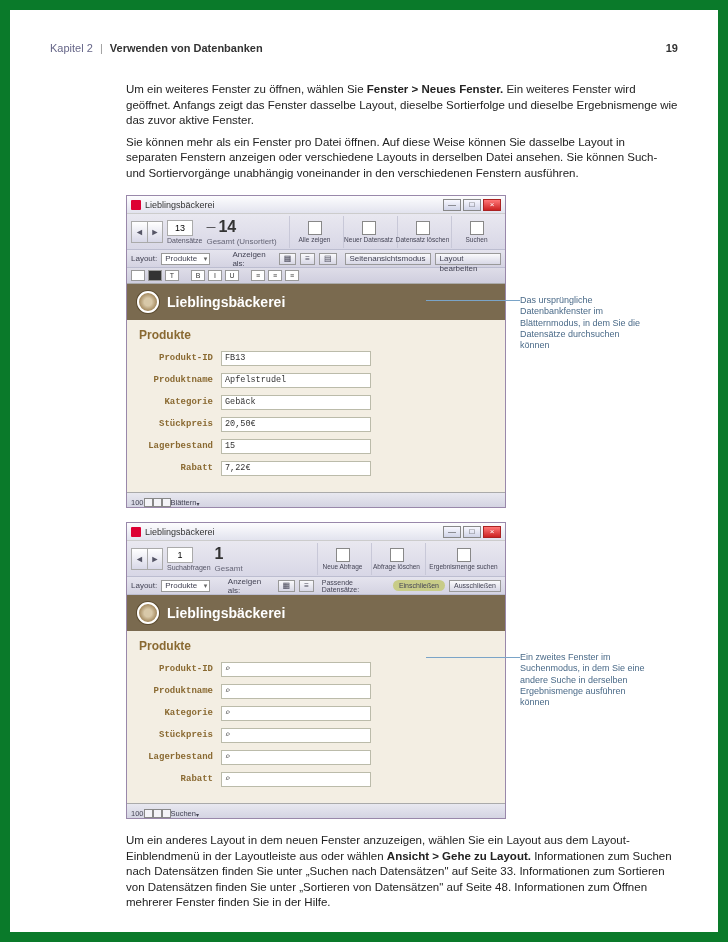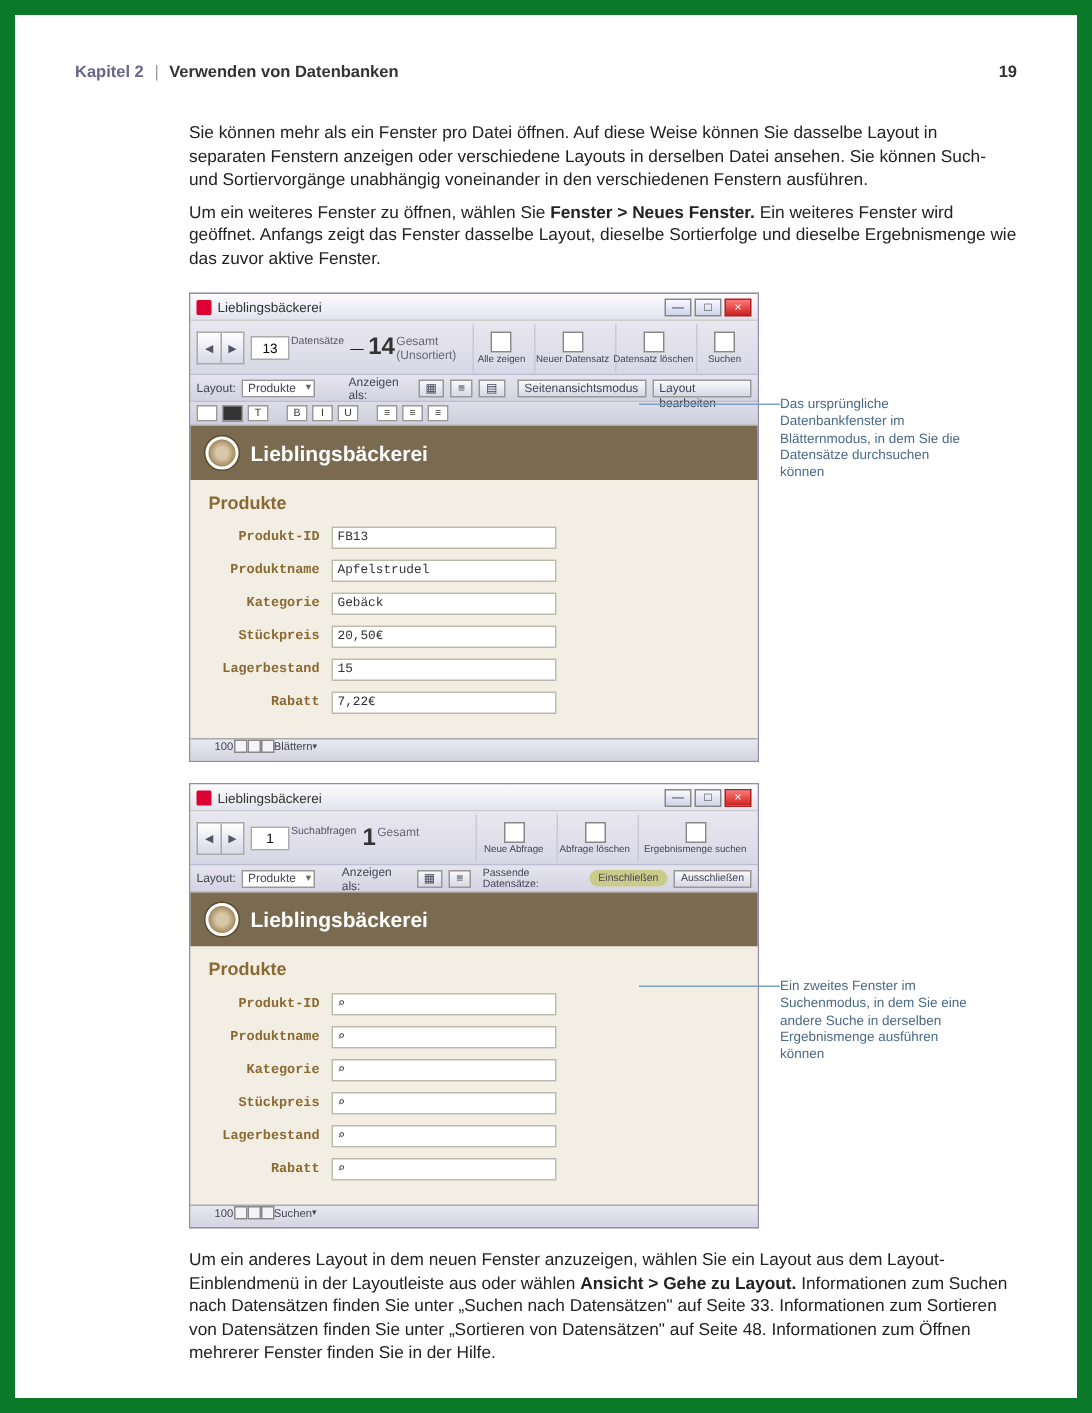--- a/index.html
+++ b/index.html
@@ -1,19 +1,19 @@
 <!DOCTYPE html>
 <html><head>
 <meta charset="utf-8">
 <style>
   * { box-sizing: border-box; margin: 0; padding: 0; }
   body { width: 728px; height: 942px; background: #0a7a2a; font-family: Arial, Helvetica, sans-serif; }
   .page { background: #fff; width: 708px; height: 922px; margin: 10px; padding: 32px 40px; position: relative; overflow: hidden; }
   .header-line { display: flex; justify-content: space-between; font-size: 11px; color: #333; margin-bottom: 28px; }
-  .header-left .chap { color: #668; font-weight: bold; }
+  .header-left .chap { color: #668; font-weight: normal; }
   .header-left .sep { color: #999; margin: 0 4px; }
   .header-left .title { font-weight: bold; }
   .page-num { color: #333; font-weight: bold; }
   h2.section { color: #5aa4d4; font-weight: normal; font-size: 22px; margin-bottom: 8px; }
   .body-text { font-size: 11.5px; color: #222; line-height: 1.35; margin-left: 76px; margin-bottom: 6px; }
   .body-text b { font-weight: bold; }
 
   .shot-wrap { display: flex; align-items: flex-start; margin: 14px 0 14px 76px; }
   .app-window { width: 380px; border: 1px solid #98a; background: #e8e6f0; font-size: 9px; box-shadow: 0 0 0 1px #fff inset; }
   .titlebar { display: flex; align-items: center; height: 18px; background: linear-gradient(#fdfdfe,#e2e3ee); border-bottom: 1px solid #ccc; padding: 0 4px; }
@@ -22,21 +22,21 @@
   .win-btns { display: flex; gap: 2px; }
   .win-btn { width: 18px; height: 12px; border: 1px solid #888; background: linear-gradient(#f8f8ff,#d0d4e8); font-size: 8px; text-align: center; line-height: 10px; color: #333; }
   .win-btn.close { background: linear-gradient(#f77,#c22); color: #fff; border-color: #a22; }
 
   .toolbar1 { display: flex; align-items: center; padding: 3px 4px; gap: 4px; background: linear-gradient(#e9e8f0,#d8d7e6); border-bottom: 1px solid #bcbdd0; height: 36px; }
   .nav-arrows { display: flex; }
   .nav-arrow { width: 16px; height: 22px; background: linear-gradient(#fff,#d8d8e8); border: 1px solid #aaa; text-align: center; line-height: 20px; color: #556; }
   .nav-arrow:first-child { border-right: none; }
   .rec-field { width: 26px; height: 16px; border: 1px solid #aaa; background: #fff; text-align: center; line-height: 14px; }
   .sub-label { font-size: 7px; color: #556; }
-  .col { display: flex; flex-direction: row; align-items: flex-start; gap: 1px; }
+  .col { display: flex; flex-direction: column; align-items: flex-start; gap: 1px; }
   .gesamt-box { display: flex; align-items: center; gap: 3px; }
   .count-num { font-size: 16px; color: #333; font-weight: bold; }
   .count-text { font-size: 8px; color: #667; }
   .tb-btn { display: flex; flex-direction: column; align-items: center; justify-content: center; width: 50px; height: 32px; border-left: 1px solid #c8c8d8; }
   .tb-btn .ic { width: 14px; height: 14px; border: 1px solid #888; background: #fff; }
   .tb-btn .lbl { font-size: 6.5px; color: #445; margin-top: 1px; white-space: nowrap; }
 
   .toolbar2 { display: flex; align-items: center; padding: 2px 4px; gap: 4px; background: linear-gradient(#e5e4ee,#d4d3e2); border-bottom: 1px solid #bcbdd0; height: 18px; font-size: 8px; color: #445; }
   .dd { background: #fff; border: 1px solid #999; height: 12px; padding: 0 12px 0 3px; line-height: 10px; position: relative; }
   .dd::after { content: '▾'; position: absolute; right: 2px; top: 0; font-size: 7px; color: #666; }
@@ -50,44 +50,44 @@
   .content-hdr { background: #7a6a4f; height: 36px; display: flex; align-items: center; padding: 0 10px; gap: 8px; }
   .cookie-icon { width: 22px; height: 22px; border-radius: 50%; background: radial-gradient(circle,#d8c8a8 30%,#8a6a3a 90%); border: 2px solid #fff; box-shadow: 0 0 0 1px #5a4a2f; }
   .brand { color: #fff; font-size: 14px; font-weight: bold; }
 
   .form-area { background: #f3eee3; padding: 8px 12px 12px; }
   .form-title { color: #8a6a32; font-weight: bold; font-size: 12px; margin-bottom: 6px; }
   .form-row { display: flex; align-items: center; height: 20px; margin-bottom: 2px; font-family: Liberation Mono, monospace; }
   .form-row .flabel { width: 82px; text-align: right; color: #8a6a32; font-size: 9px; font-weight: bold; padding-right: 8px; }
   .form-row .finput { width: 150px; height: 15px; border: 1px solid #bba; background: #fff; font-size: 8.5px; padding: 0 3px; line-height: 13px; color: #333; }
 
-  .statusbar { display: flex; align-items: flex-start; height: 15px; background: linear-gradient(#e8e8f0,#d4d4e2); border-top: 1px solid #aaa; padding: 0 16px; gap: 0; font-size: 7.5px; color: #445; }
+  .statusbar { display: flex; align-items: flex-end; height: 15px; background: linear-gradient(#e8e8f0,#d4d4e2); border-top: 1px solid #aaa; padding: 0 4px; gap: 0; font-size: 7.5px; color: #445; }
   .sb-ic { width: 9px; height: 9px; border: 1px solid #888; background: #f4f4f8; }
 
-  .callout { width: 130px; font-size: 9px; color: #4a6a88; line-height: 1.25; margin-left: 14px; margin-top: 69px; position: relative; }
+  .callout { width: 130px; font-size: 9px; color: #4a6a88; line-height: 1.25; margin-left: 14px; margin-top: 100px; position: relative; }
   .callout-line { position: absolute; height: 1px; background: #7aa4c8; left: -94px; width: 94px; top: 5px; }
   .callout2 { margin-top: 130px; }
 </style>
 </head>
 <body>
 
 <div class="page">
   <div class="header-line">
     <div class="header-left">
       <span class="chap">Kapitel 2</span>
       <span class="sep">|</span>
       <span class="title">Verwenden von Datenbanken</span>
     </div>
     <div class="page-num">19</div>
   </div>
 
-  <p class="body-text">Sie können mehr als ein Fenster pro Datei öffnen. Auf diese Weise können Sie dasselbe Layout in separaten Fenstern anzeigen oder verschiedene Layouts in derselben Datei ansehen. Sie können Such- und Sortiervorgänge unabhängig voneinander in den verschiedenen Fenstern ausführen.</p>
   <p class="body-text">
     <span>Um ein weiteres Fenster zu öffnen, wählen Sie </span><b>Fenster &gt; Neues Fenster.</b><span> Ein weiteres Fenster wird geöffnet. Anfangs zeigt das Fenster dasselbe Layout, dieselbe Sortierfolge und dieselbe Ergebnismenge wie das zuvor aktive Fenster.</span>
   </p>
+  <p class="body-text">Sie können mehr als ein Fenster pro Datei öffnen. Auf diese Weise können Sie dasselbe Layout in separaten Fenstern anzeigen oder verschiedene Layouts in derselben Datei ansehen. Sie können Such- und Sortiervorgänge unabhängig voneinander in den verschiedenen Fenstern ausführen.</p>
 
   <div class="shot-wrap">
     <div class="app-window">
       <div class="titlebar">
         <div class="app-icon"></div>
         <div class="app-title">Lieblingsbäckerei</div>
         <div class="win-btns">
           <div class="win-btn">—</div>
           <div class="win-btn">□</div>
           <div class="win-btn close">×</div>

